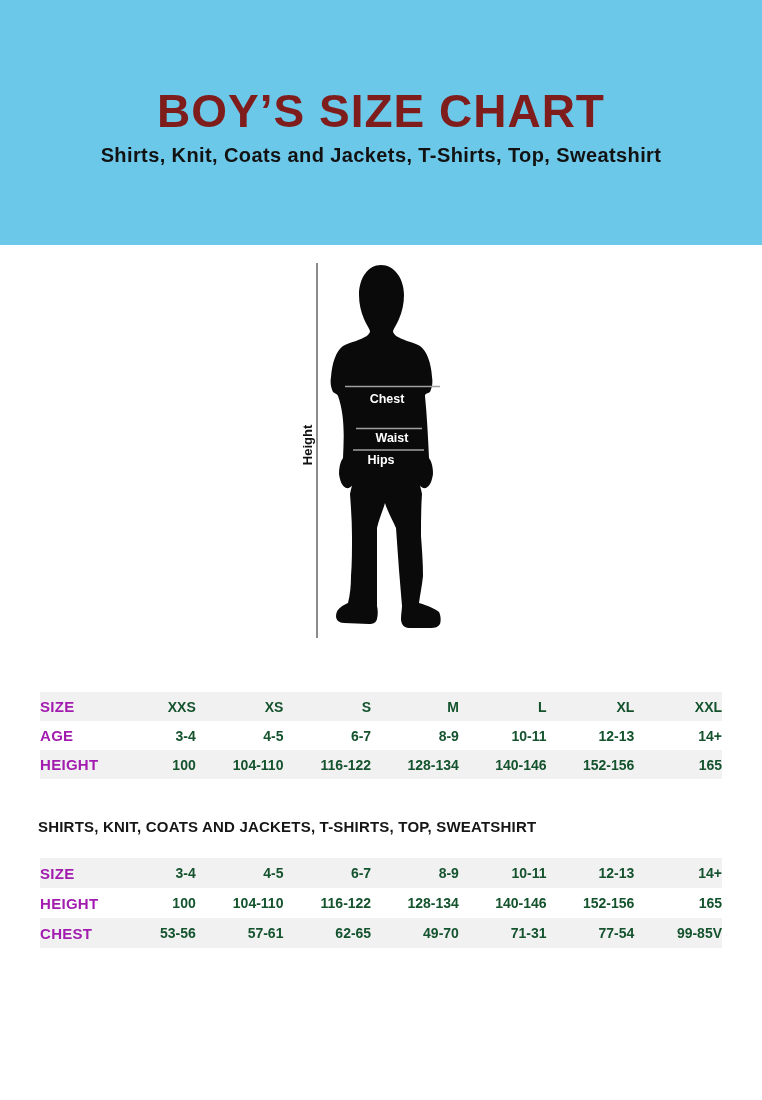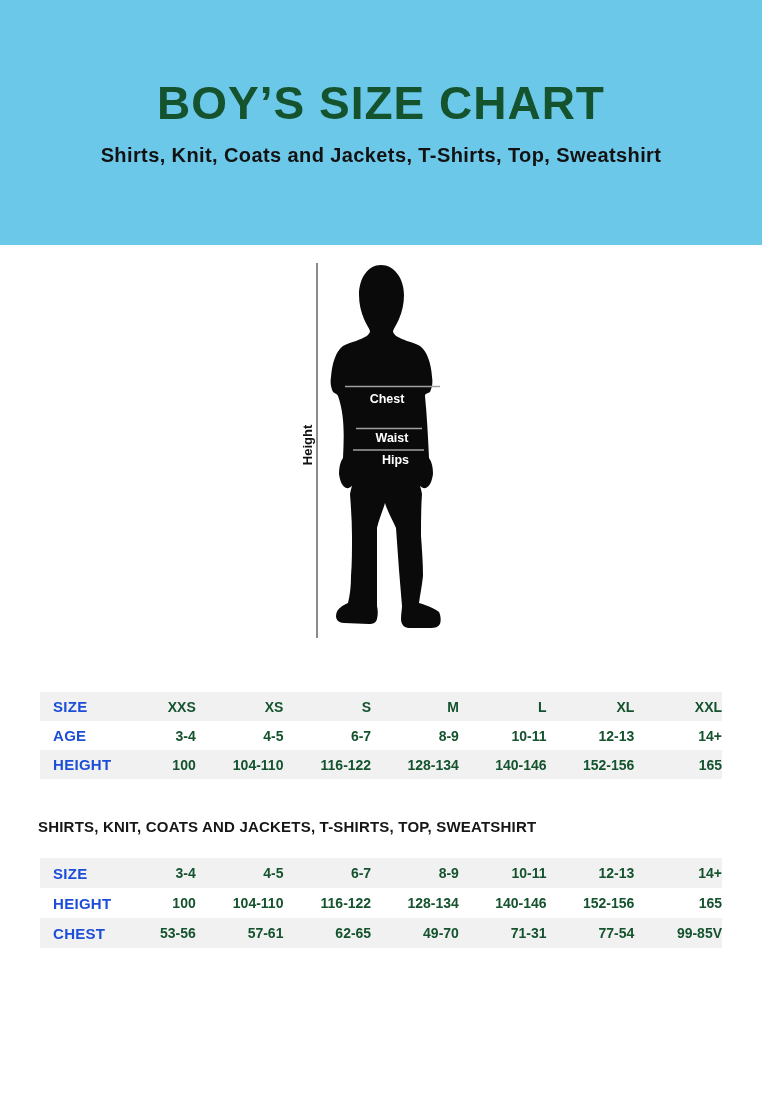--- a/index.html
+++ b/index.html
@@ -3,23 +3,23 @@
 <meta charset="utf-8">
 <style>
   * { margin:0; padding:0; box-sizing:border-box; }
   html,body { width:762px; }
   body { font-family:"Liberation Sans", sans-serif; background:#ffffff; }
   .page { position:relative; width:762px; height:1100px; background:#ffffff; overflow:hidden; }
 
   
   .banner { position:absolute; left:0; top:0; width:762px; height:245px; background:#6cc8e9; }
   .banner-title {
-    position:absolute; left:0; top:80px; width:762px;
+    position:absolute; left:0; top:88px; width:762px;
     text-align:center; font-size:46px; font-weight:bold; letter-spacing:1px;
-    color:#14532d; line-height:1;
+    color:#7f1d1d; line-height:1;
   }
   .banner-subtitle {
     position:absolute; left:0; top:143px; width:762px;
     text-align:center; font-size:20px; font-weight:bold; letter-spacing:0.4px;
     color:#121212; line-height:1.2;
   }
 
   
   .figure-wrap { position:absolute; left:280px; top:250px; width:220px; height:400px; }
   .figure-wrap svg { display:block; width:220px; height:400px; }
@@ -33,22 +33,22 @@
     transform:rotate(-90deg);
   }
 
   
   .sztable { position:absolute; left:40px; width:682px; color:#1e1e1e; }
   .trow { display:flex; align-items:center; }
   .t1 .trow { height:29px; }
   .t2 .trow { height:30px; }
   .trow.shade { background:#f1f1f2; }
   .tlabel {
-    width:68px; padding-left:13px; font-weight:bold; font-size:15px;
-    letter-spacing:0.3px; color:#1d4ed8; flex:none;
+    width:68px; padding-left:0; font-weight:bold; font-size:15px;
+    letter-spacing:0.3px; color:#a21caf; flex:none;
   }
   .tcell { flex:1; text-align:right; font-size:14px; font-weight:bold; color:#14532d; }
 
   .section-heading {
     position:absolute; left:38px; top:818px; width:700px;
     font-size:15px; font-weight:bold; letter-spacing:0.2px; color:#161616;
   }
 </style>
 </head>
 <body>
@@ -120,21 +120,21 @@
 
       <line x1="65" y1="136.5" x2="160" y2="136.5" stroke="#a0a0a0" stroke-width="1.6"></line>
       <line x1="76" y1="178.5" x2="142" y2="178.5" stroke="#a0a0a0" stroke-width="1.6"></line>
       <line x1="73" y1="200" x2="144" y2="200" stroke="#a0a0a0" stroke-width="1.6"></line>
     </svg>
   </div>
 
   <div class="height-label">Height</div>
   <div class="measure-label" style="left:359px; top:393px;">Chest</div>
   <div class="measure-label" style="left:364px; top:432px;">Waist</div>
-  <div class="measure-label" style="left:353px; top:454px;text-align:right;">Hips</div>
+  <div class="measure-label" style="left:353px; top:454px;">Hips</div>
 
   <div class="sztable t1" style="top:692px;">
     <div class="trow shade">
       <div class="tlabel">SIZE</div>
       <div class="tcell">XXS</div>
       <div class="tcell">XS</div>
       <div class="tcell">S</div>
       <div class="tcell">M</div>
       <div class="tcell">L</div>
       <div class="tcell">XL</div>

